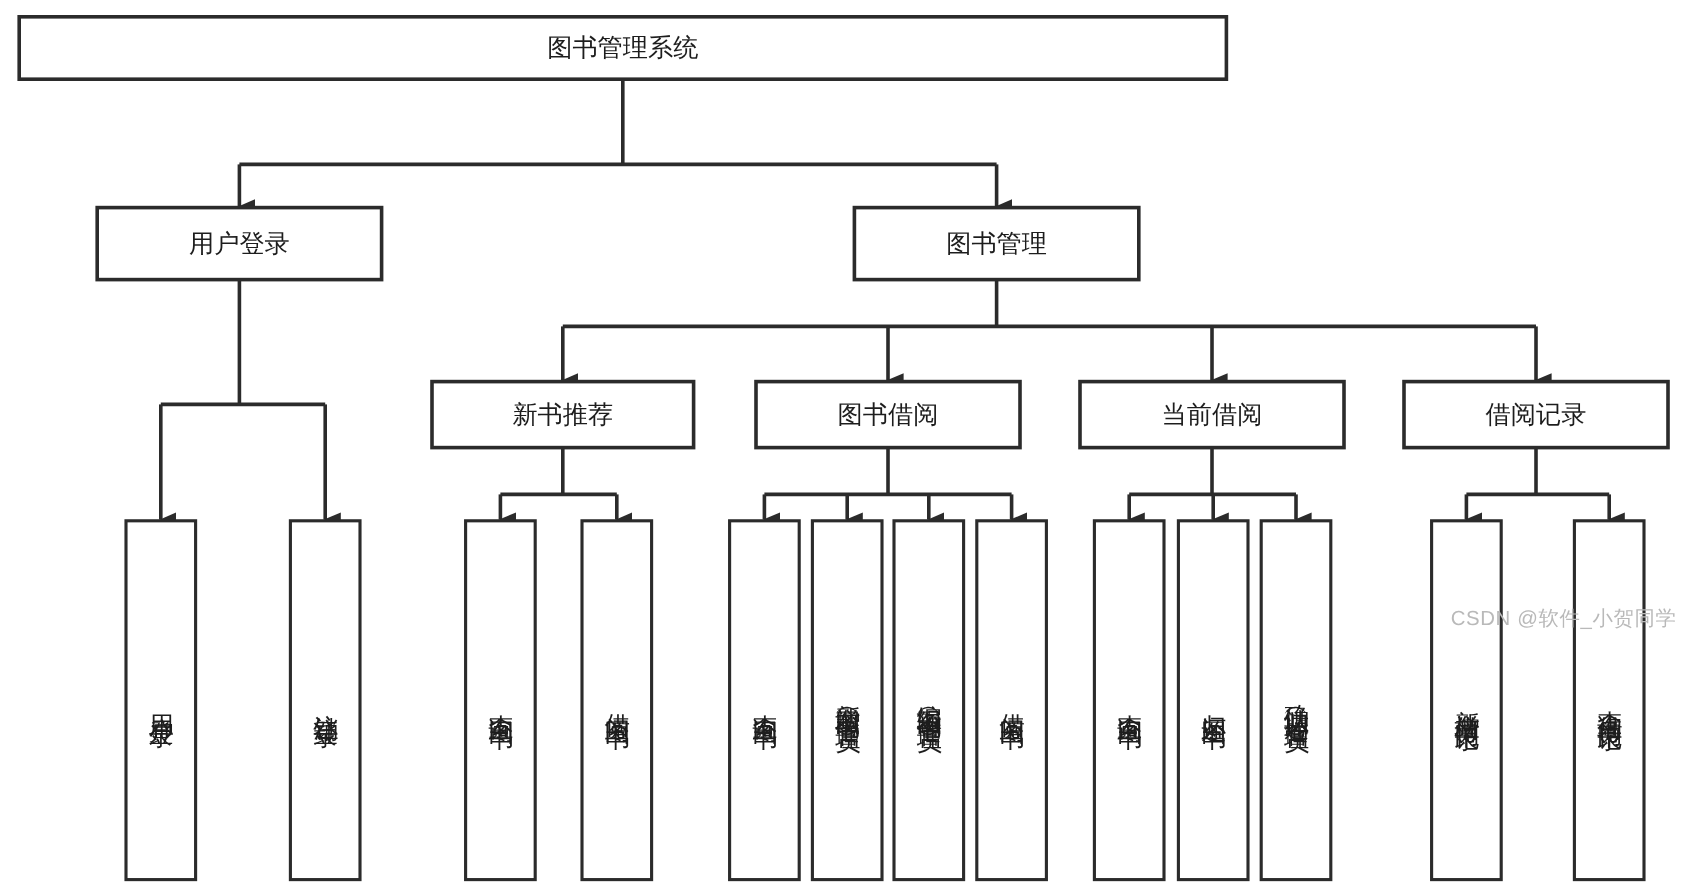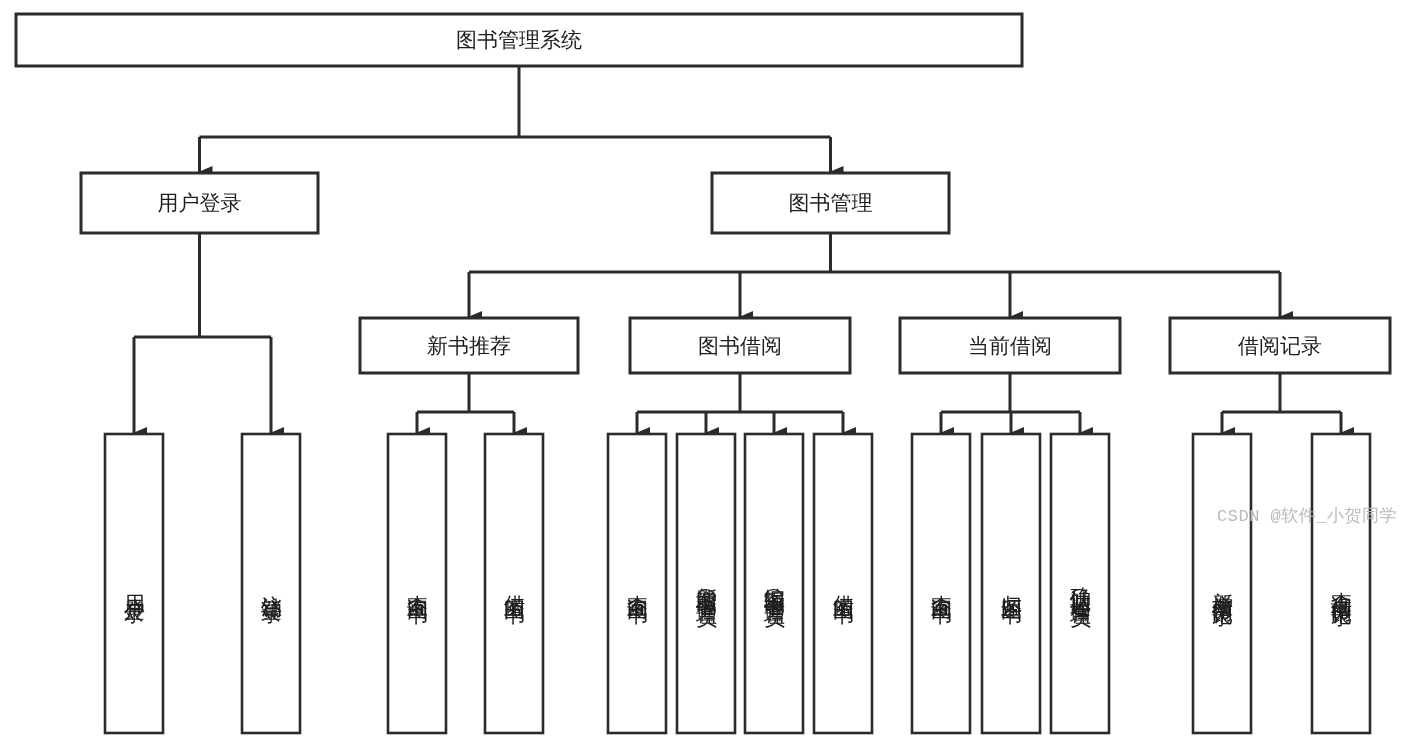--- a/index.html
+++ b/index.html
@@ -67,21 +67,21 @@
     align-items: center;
     justify-content: center;
     text-align: center;
     white-space: nowrap;
     user-select: none;
   }
   .watermark {
     position: absolute;
     right: 8px;
     bottom: 4px;
-    font-family: Liberation Mono, monospace;
+    font-family: Liberation Sans, sans-serif;
     font-size: 17px;
     color: #b9b9b9;
     letter-spacing: 0.5px;
     user-select: none;
   }
 </style>
 </head>
 <body>
 
 <div id="diagram-root">

